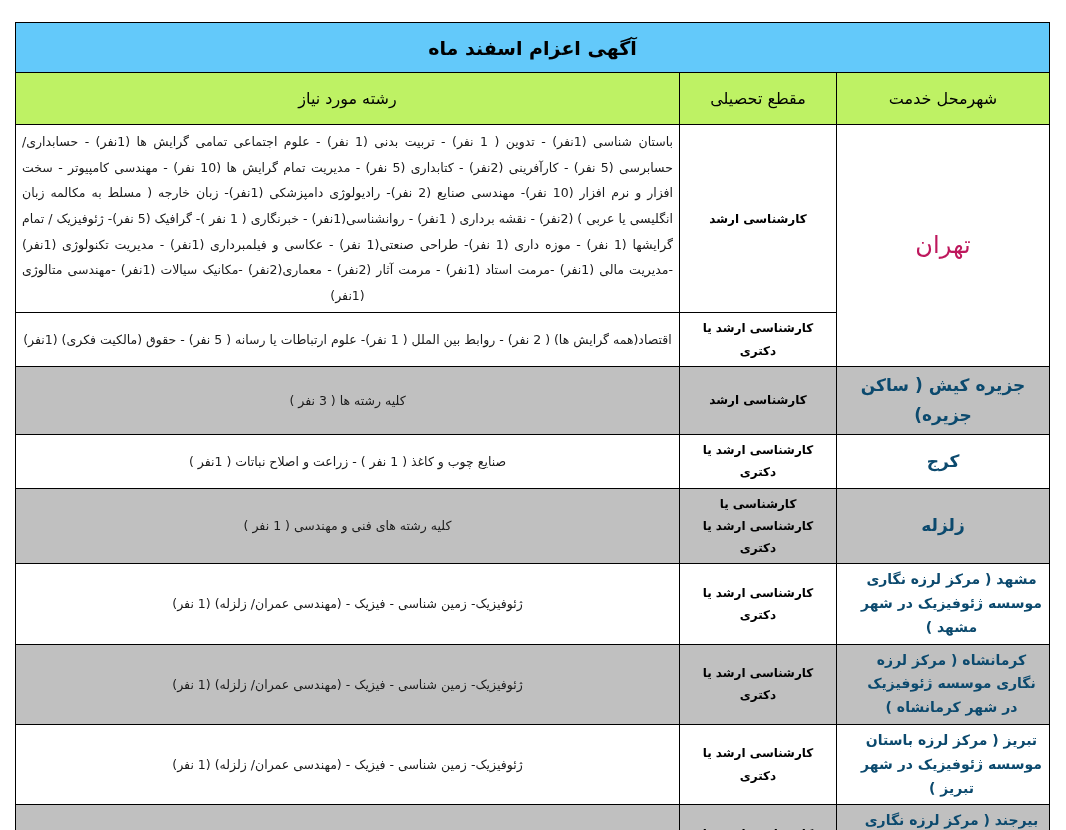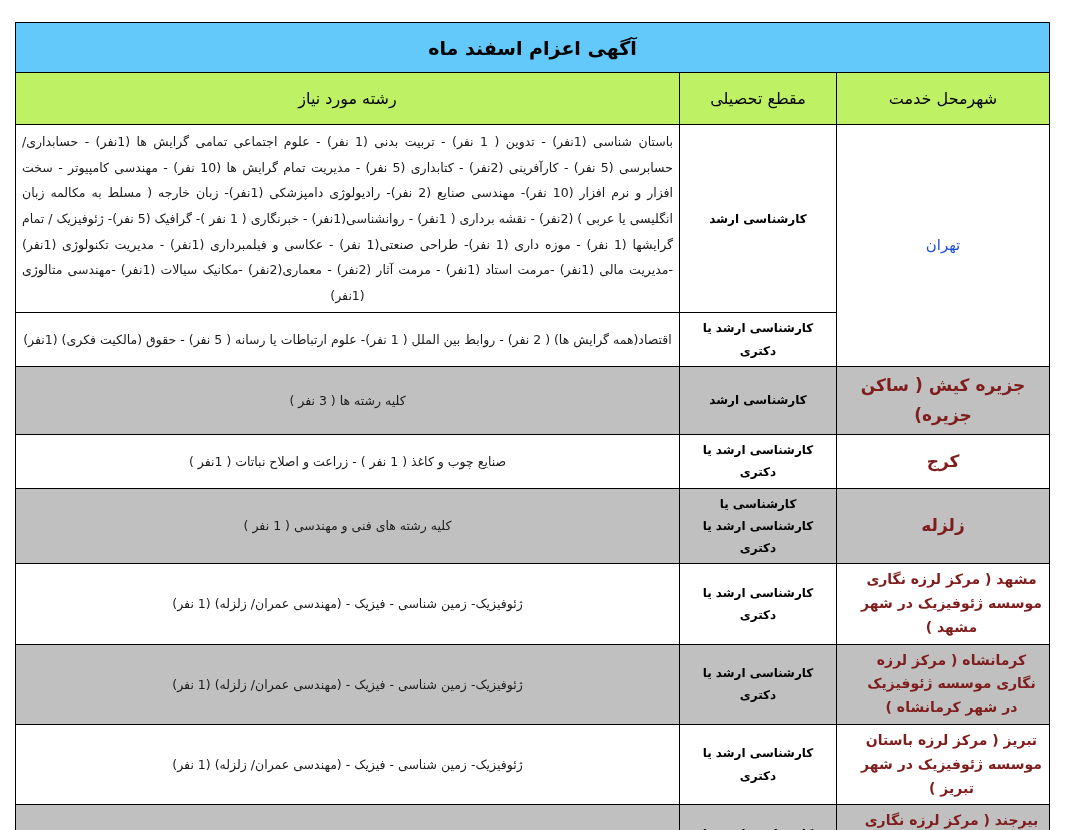--- a/index.html
+++ b/index.html
@@ -76,26 +76,26 @@
     font-size: 12px;
     font-weight: bold;
     line-height: 1.85;
     color: #000000;
   }
   .cell-city {
     text-align: center;
     font-size: 17px;
     font-weight: bold;
     line-height: 1.75;
-    color: #7f1d1d;
+    color: #0c4a6e;
   }
   .cell-city.plain {
-    color: #1d4ed8;
+    color: #be185d;
     font-weight: normal;
-    font-size: 15px;
+    font-size: 24px;
   }
   .cell-city.small {
     font-size: 14px;
     line-height: 1.7;
     padding-left: 23px;
   }
   .row-gray > td { background: #c0c0c0; }
   .row-white > td { background: #ffffff; }
 </style>
 </head>

